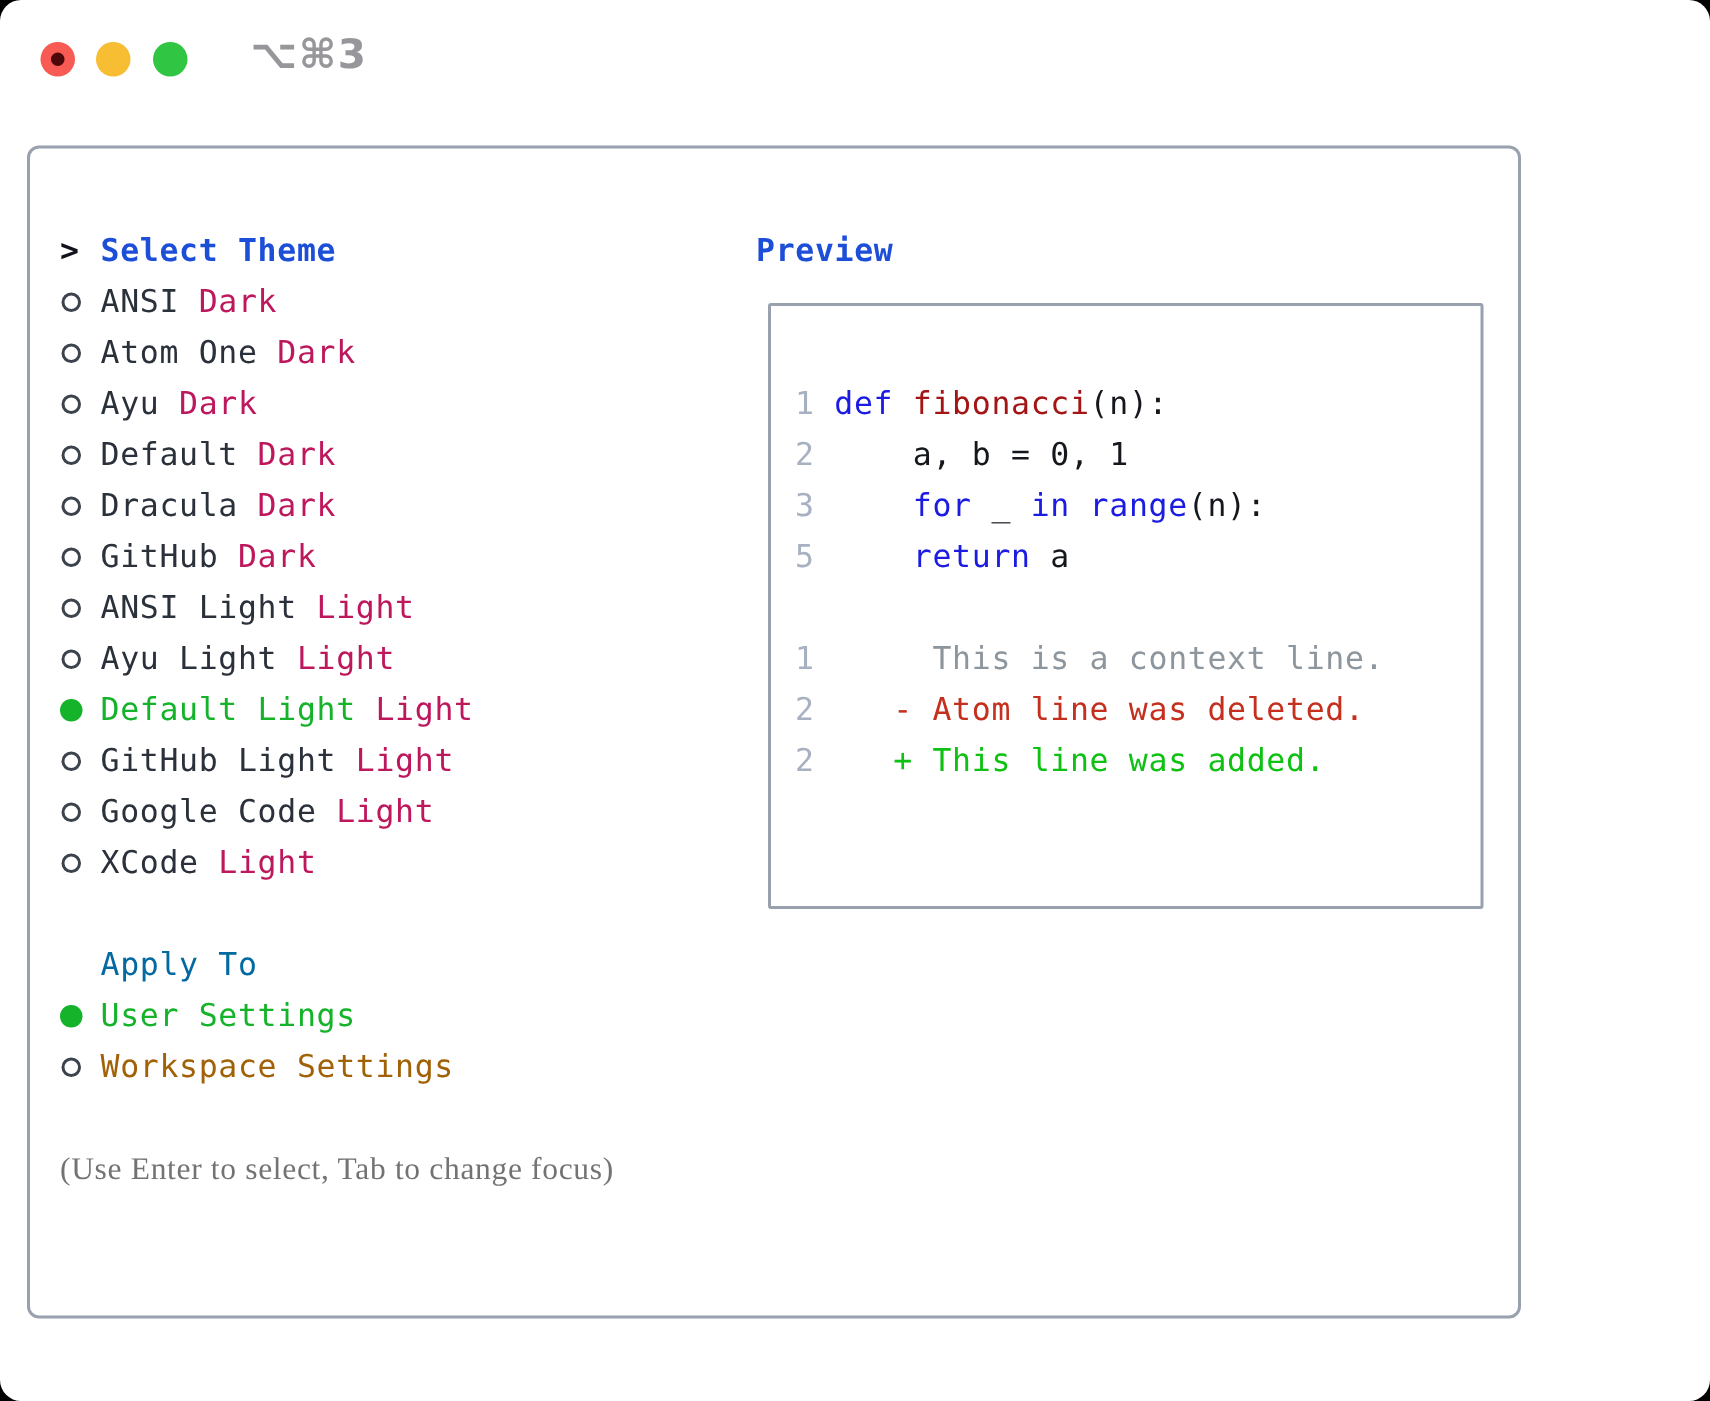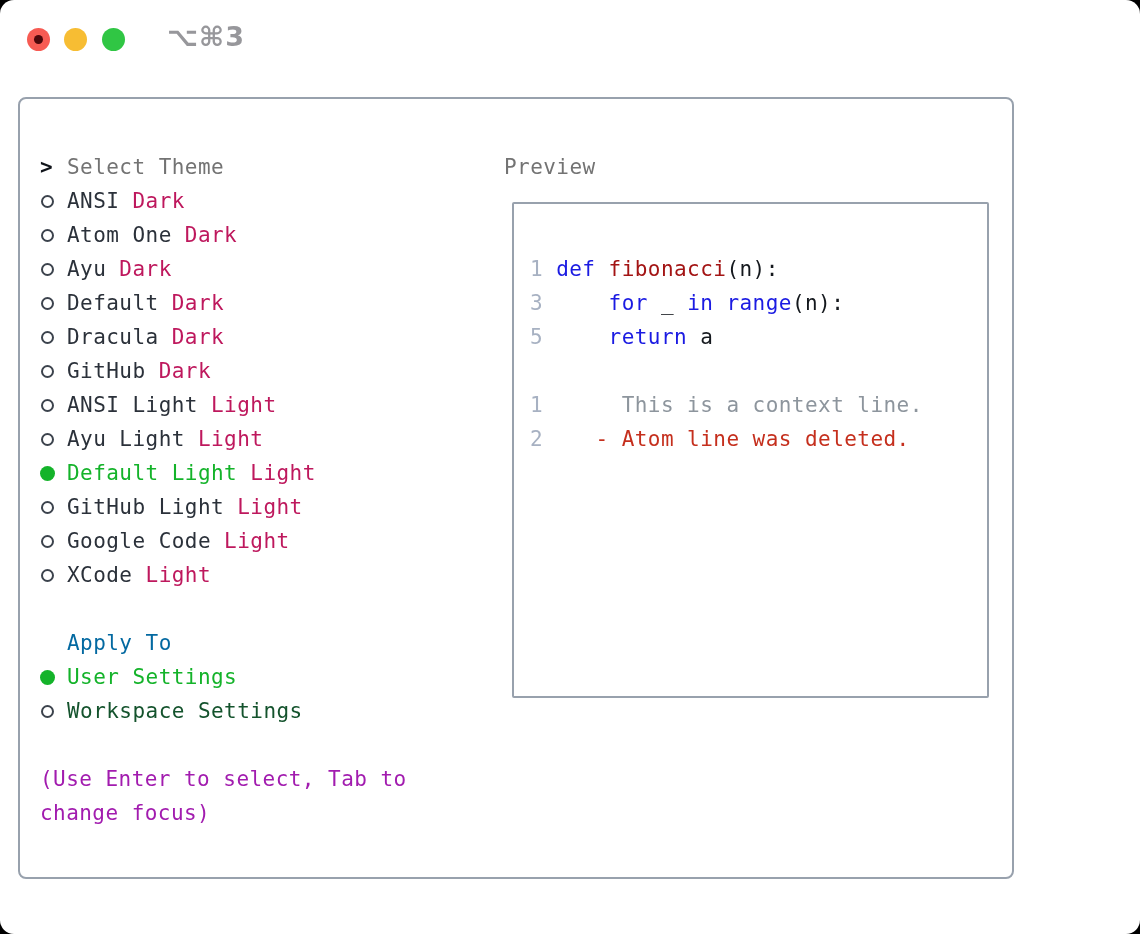--- a/index.html
+++ b/index.html
@@ -26,32 +26,32 @@
     border:2px solid #98a1ad;border-radius:8px;background:#fff;box-sizing:border-box;
   }
   .mono{font-size:21px;letter-spacing:.45px;line-height:34px;}
   
   .left-col{position:absolute;left:20px;top:51px;}
   .row{display:flex;align-items:center;height:34px;}
   .marker-col{width:27px;display:flex;align-items:center;justify-content:flex-start;flex:none;}
   .focus-marker{font-weight:700;color:#10141a;}
   .ring{width:13px;height:13px;border:2px solid #3c434d;border-radius:50%;box-sizing:border-box;margin-left:1px;}
   .dot{width:15px;height:15px;border-radius:50%;background:#14b32a;flex:none;}
-  .hdr{font-weight:400;color:#737373;}
+  .hdr{font-weight:700;color:#1d4ed8;}
   .item-name{color:#2b313a;white-space:pre;}
   .item-name.selected{color:#14b32a;}
   .item-variant{color:#be185d;white-space:pre;}
-  .opt-label{color:#14532d;white-space:pre;}
+  .opt-label{color:#a16207;white-space:pre;}
   .opt-label.selected{color:#14b32a;}
   .spacer{height:34px;}
-  .help{color:#a21caf;width:432px;}
+  .help{color:#737373;width:432px;font-family:Liberation Serif, serif;}
   
   .preview-label{position:absolute;left:484px;top:51px;}
   .preview-box{
-    position:absolute;left:492px;top:103px;width:477px;height:496px;
+    position:absolute;left:492px;top:103px;width:477px;height:404px;
     border:2px solid #98a1ad;border-radius:2px;box-sizing:border-box;
     padding:48px 0 0 16px;overflow:hidden;background:#fff;
   }
   .code-line{height:34px;white-space:pre;}
   .gutter{color:#a7b1c2;}
   .tok-plain{color:#14181d;}
   .tok-kw{color:#1b1be2;}
   .tok-fn{color:#a31414;}
   .tok-ctx{color:#8d959d;}
   .tok-del{color:#c52f1d;}
@@ -191,22 +191,24 @@
       <div class="spacer"></div>
 
       <div class="help">(Use Enter to select, Tab to change focus)</div>
     </div>
 
     <div class="preview-label mono hdr">Preview</div>
 
     <div class="preview-box mono">
       <div id="preview-code">
           <div class="code-line"><span class="gutter">1</span><span class="tok-plain"> </span><span class="tok-kw">def</span><span class="tok-plain"> </span><span class="tok-fn">fibonacci</span><span class="tok-plain">(n):</span></div>
+          <div class="code-line"><span class="gutter">2</span><span class="tok-plain">     a, b = 0, 1</span></div>
           <div class="code-line"><span class="gutter">3</span><span class="tok-plain">     </span><span class="tok-kw">for</span><span class="tok-plain"> _ </span><span class="tok-kw">in</span><span class="tok-plain"> </span><span class="tok-kw">range</span><span class="tok-plain">(n):</span></div>
           <div class="code-line"><span class="gutter">5</span><span class="tok-plain">     </span><span class="tok-kw">return</span><span class="tok-plain"> a</span></div>
           <div class="code-line"><span class="gutter"> </span></div>
           <div class="code-line"><span class="gutter">1</span><span class="tok-ctx">      This is a context line.</span></div>
           <div class="code-line"><span class="gutter">2</span><span class="tok-del">    - Atom line was deleted.</span></div>
+          <div class="code-line"><span class="gutter">2</span><span class="tok-add">    + This line was added.</span></div>
         </div>
     </div>
 
   </div>
 </div>
 
 </body></html>

